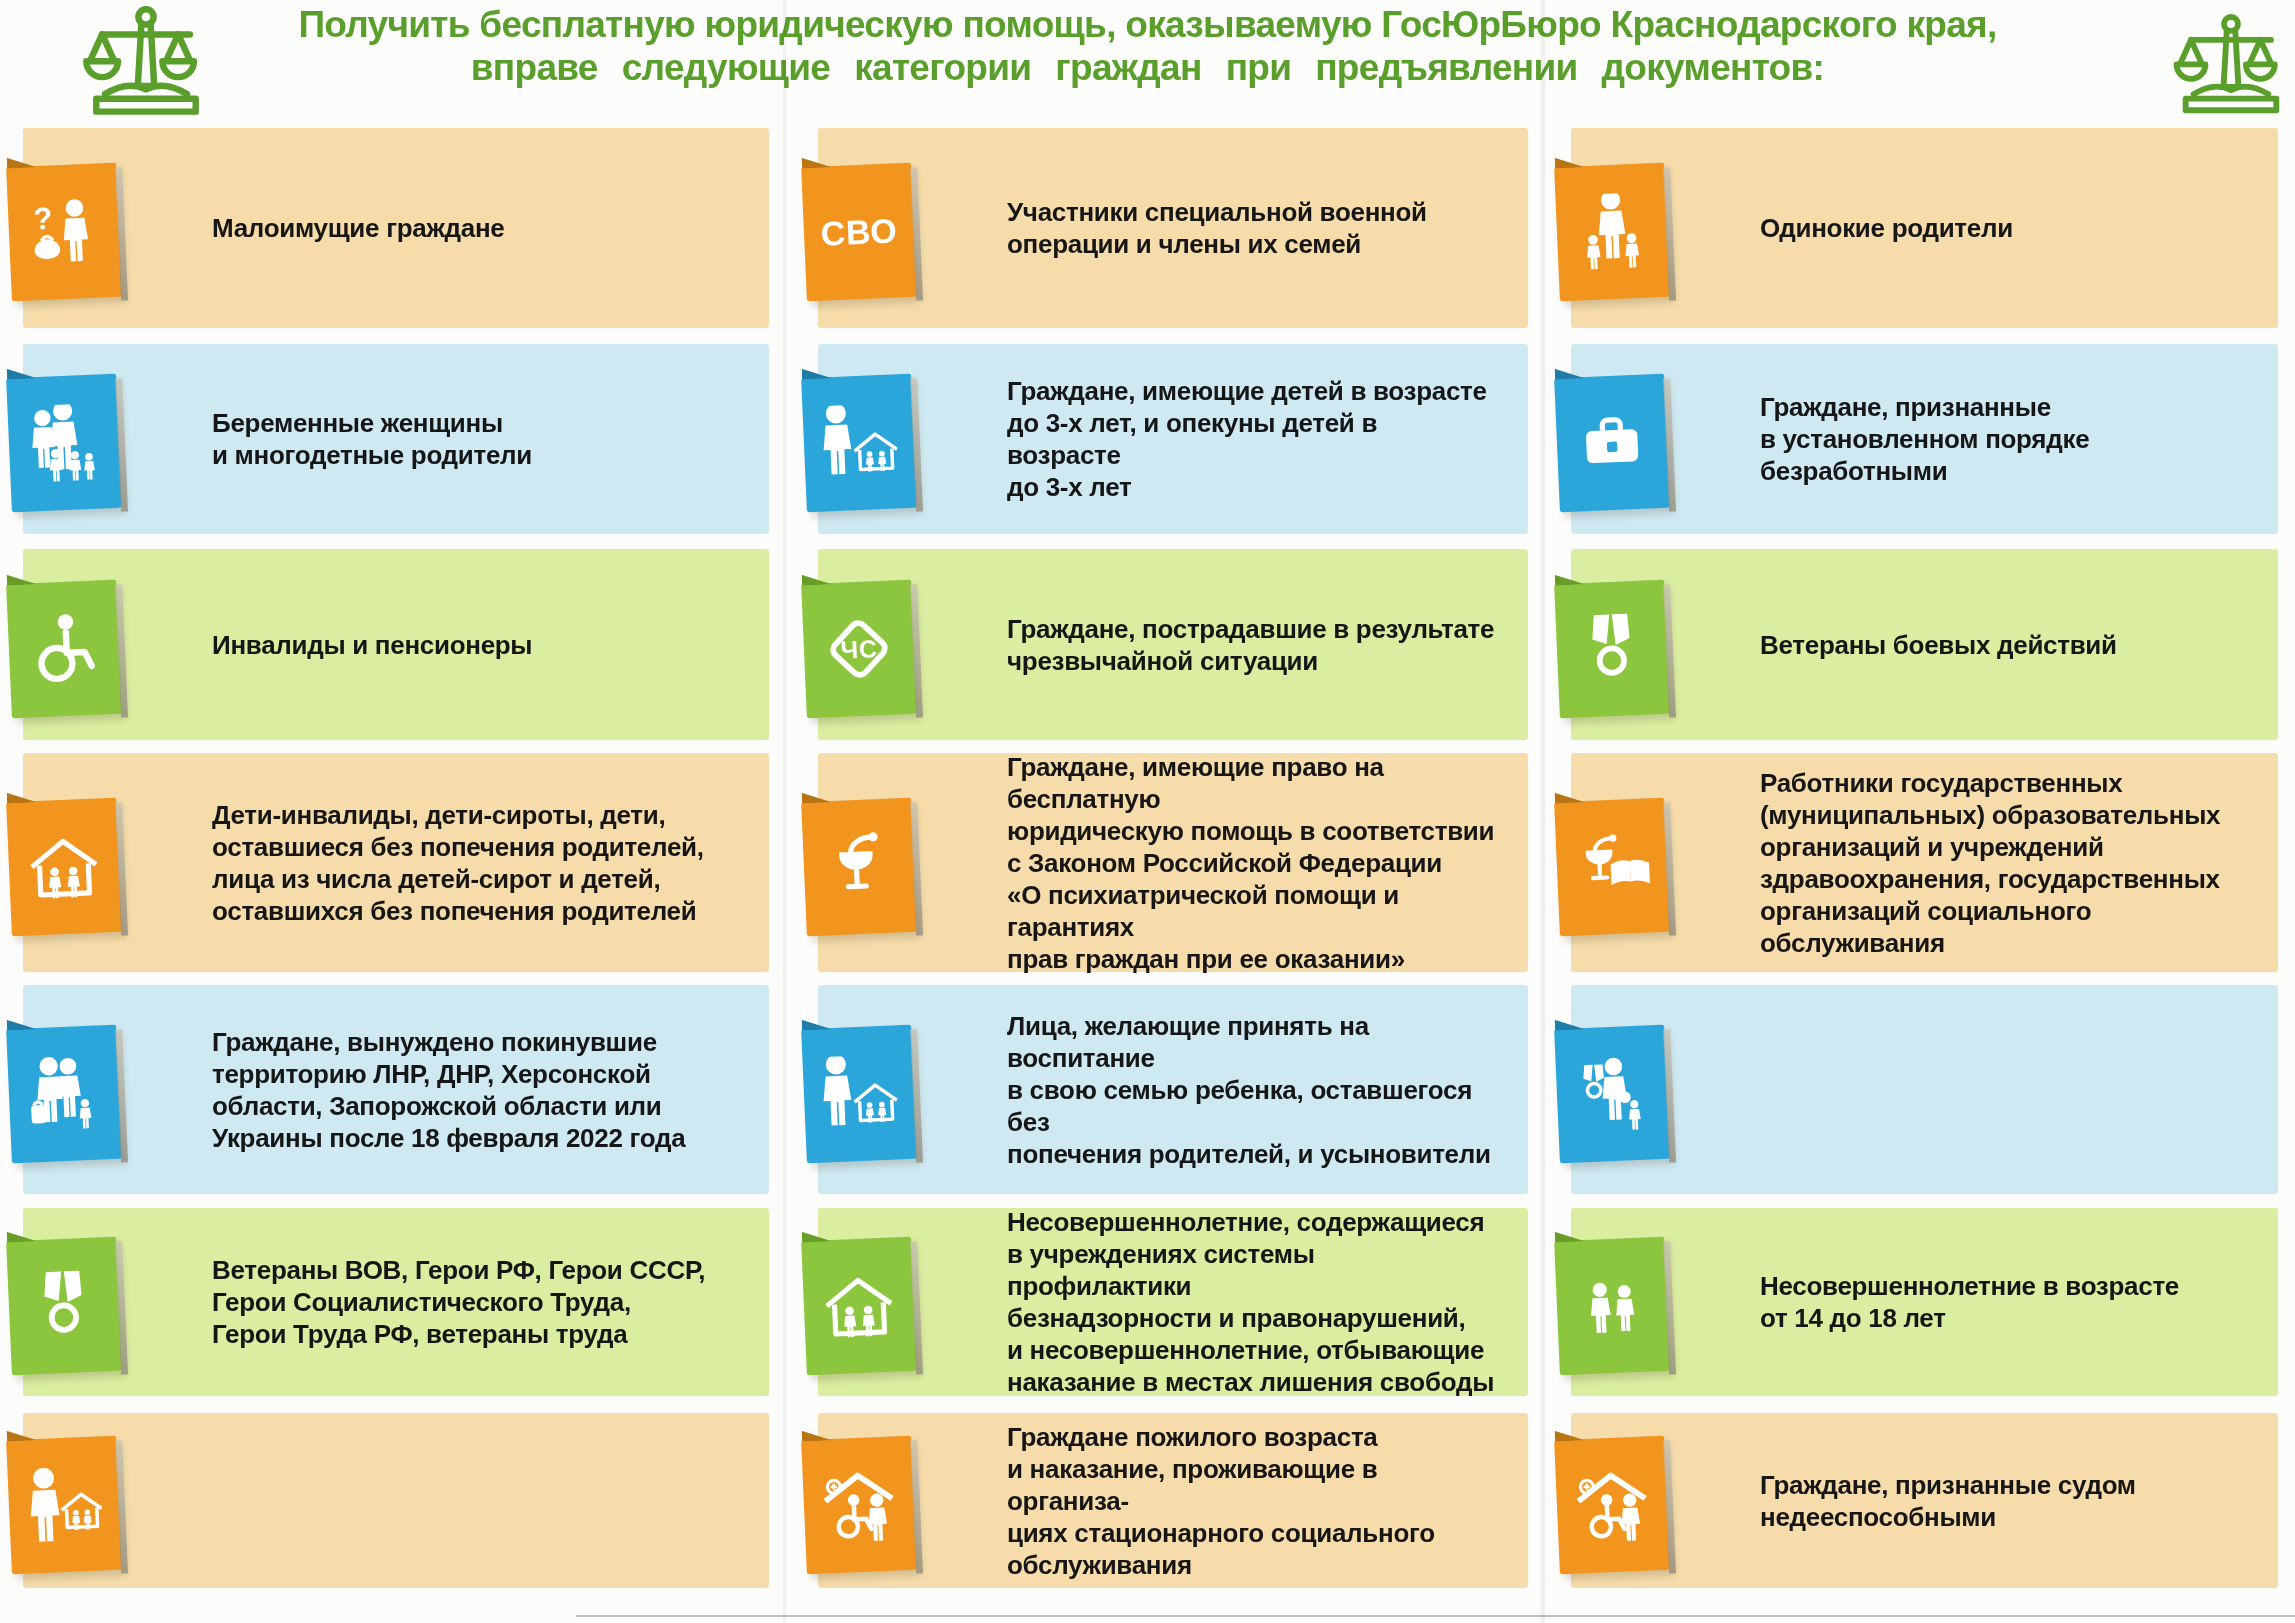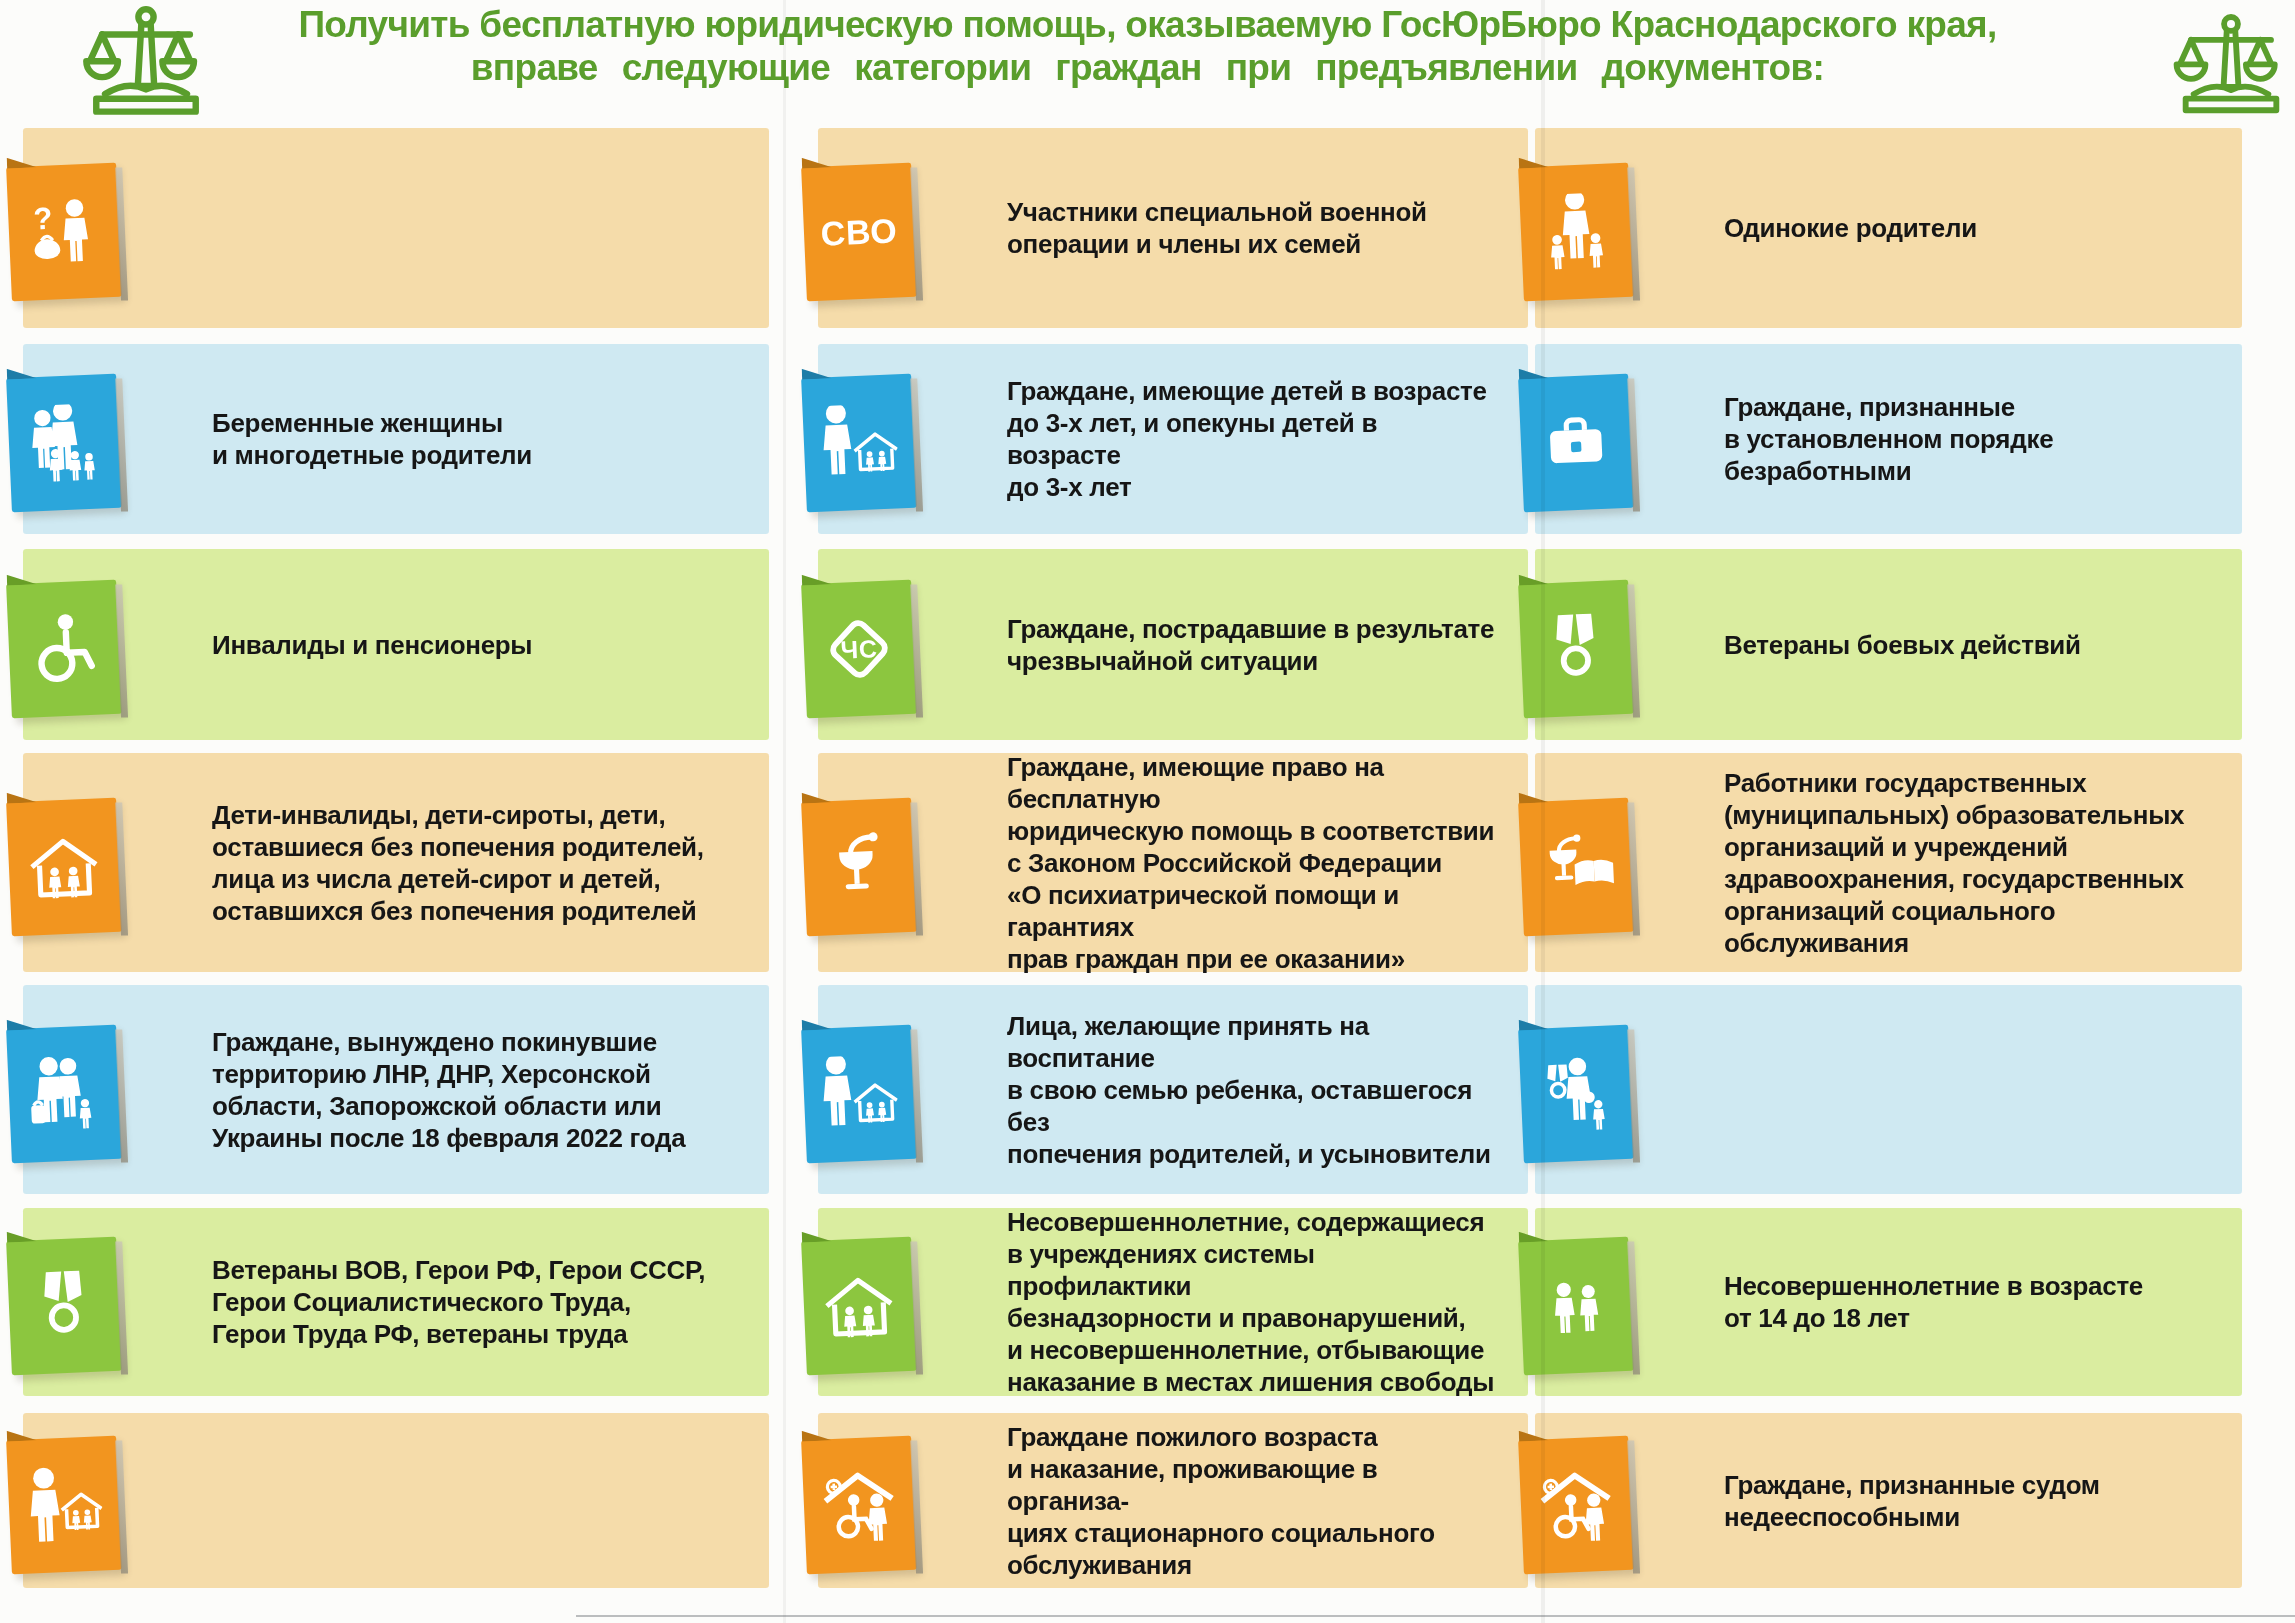--- a/index.html
+++ b/index.html
@@ -12,21 +12,21 @@
   .title-wrap{position:absolute;left:275px;right:275px;top:2.6px;text-align:center;color:#5a9e2c;font-weight:700;}
   .title-line1{font-size:37px;line-height:43px;letter-spacing:-0.7px;}
   .title-line2{font-size:37px;line-height:43px;letter-spacing:-0.7px;word-spacing:14.4px;}
   .scales{position:absolute;width:164px;height:117px;}
   .scales.left{left:64px;top:3.9px;}
   .scales.right{left:2167px;top:9.2px;width:128px;height:113px;}
   
   .card{position:absolute;border-radius:3.3px;}
   .c1{left:23px;width:746px;}
   .c2{left:818px;width:710px;}
-  .c3{left:1535px;width:707px;}
+  .c3{left:1571px;width:707px;}
   .r1{top:128px;height:200px;}
   .r2{top:344px;height:190px;}
   .r3{top:549px;height:191px;}
   .r4{top:753px;height:219px;}
   .r5{top:985px;height:209px;}
   .r6{top:1208px;height:188px;}
   .r7{top:1413px;height:175px;}
   .bg-tan{background:#f5dcaa;}
   .bg-blue{background:#cfe9f2;}
   .bg-green{background:#daeda0;}
@@ -203,20 +203,21 @@
   <svg class="scales right" viewBox="0 0 240 200">
       <use href="#i-scales"></use>
     </svg>
 
   <div class="card c1 r1 bg-tan">
     <div class="badge b-orange">
       <svg class="bicon" viewBox="0 0 120 120">
           <use href="#i-poor"></use>
         </svg>
     </div>
+    <div class="ctext">Малоимущие граждане</div>
   </div>
   <div class="card c1 r2 bg-blue">
     <div class="badge b-blue">
       <svg class="bicon" viewBox="0 0 120 120">
           <use href="#i-family"></use>
         </svg>
     </div>
     <div class="ctext">Беременные женщины
 и многодетные родители</div>
   </div>

